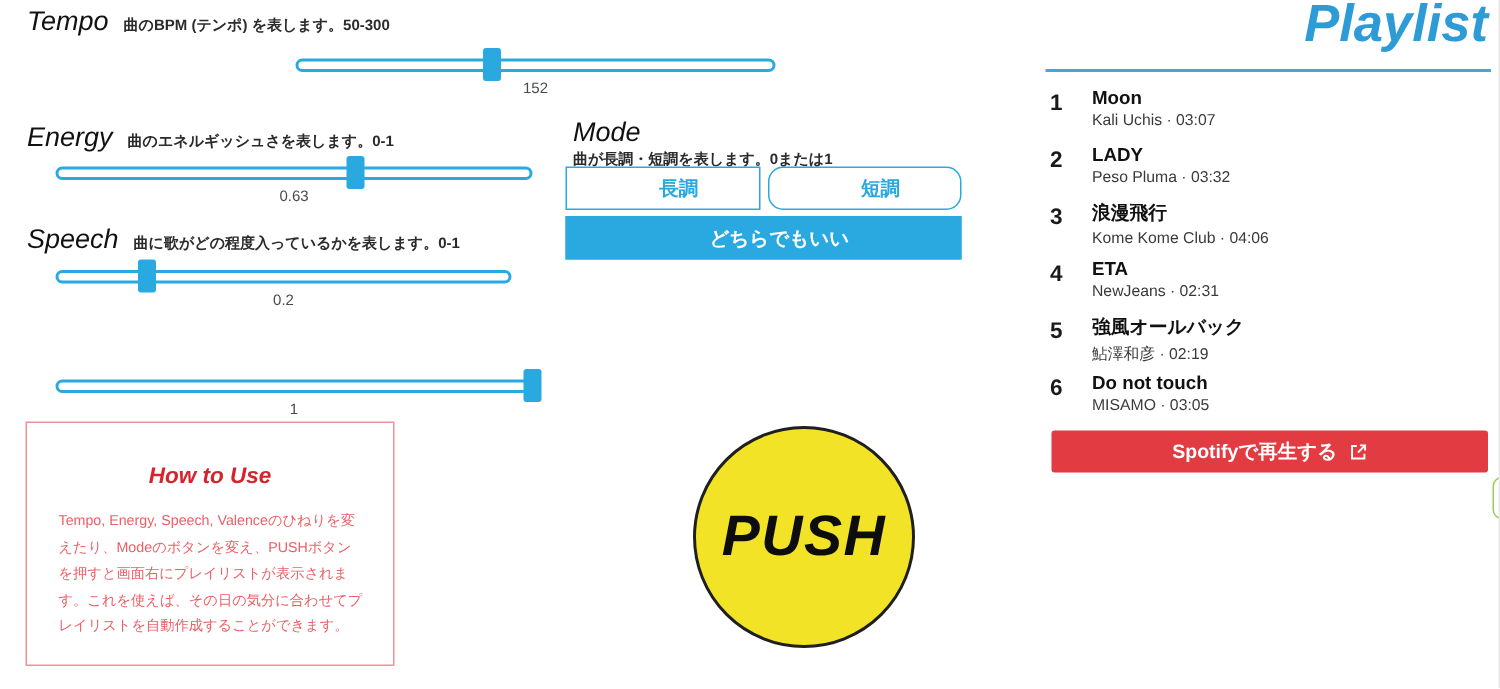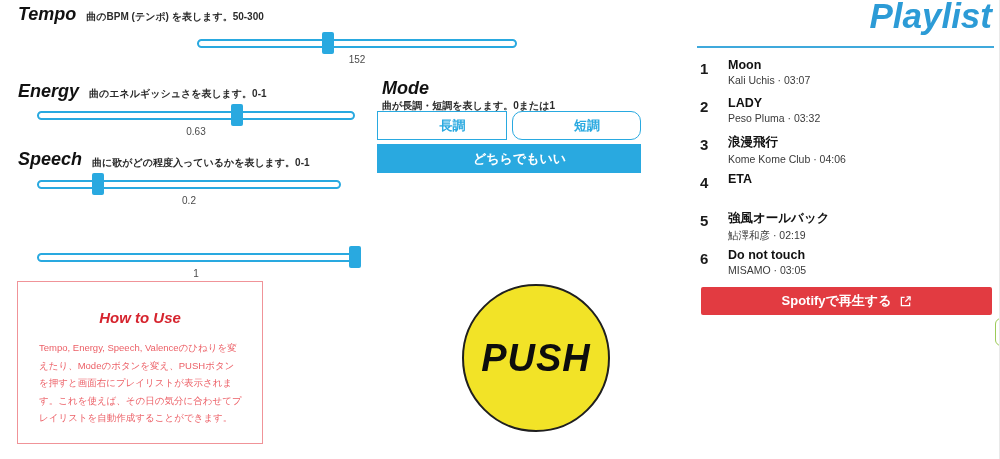--- a/index.html
+++ b/index.html
@@ -2,26 +2,26 @@
 <html><head>
 <meta charset="utf-8">
 <style>
   * { margin:0; padding:0; box-sizing:border-box; }
   html,body { background:#fff; }
   body { font-family:"Liberation Sans","DejaVu Sans",sans-serif; }
   #app { position:relative; width:1000px; height:459px; overflow:hidden; background:#fff; }
 
   
   .heading { position:absolute; display:flex; align-items:baseline; white-space:nowrap; }
-  .hname { font-size:18px; font-weight:bold; font-style:italic; color:#111; }
+  .hname { font-size:18px; font-weight:normal; font-style:italic; color:#111; }
   .hdesc { font-size:10px; font-weight:600; color:#2b2b2b; margin-left:10px; }
 
   .h-tempo   { left:18px; top:4px; }
   .h-energy  { left:18px; top:81px; }
-  .h-speech  { left:18px; top:149px;align-items:flex-end; }
+  .h-speech  { left:18px; top:149px; }
   .h-valence { left:18px; top:220px; }
   .h-mode    { left:372px; top:78px;flex-direction:column; }
 
   
   .slider { position:absolute; height:9px; }
   .sl-tempo   { left:197px; top:39px;  width:320px; }
   .sl-energy  { left:37px;  top:111px; width:318px; }
   .sl-speech  { left:37px;  top:180px; width:304px; }
   .sl-valence { left:37px;  top:253px; width:318px; }
   .track { position:absolute; left:0; right:0; top:0; height:9px; background:#fff;
@@ -153,20 +153,21 @@
       <div class="tnum">3</div>
       <div class="tinfo">
         <div class="ttitle">浪漫飛行</div>
         <div class="tsub">Kome Kome Club · 04:06</div>
       </div>
     </div>
     <div class="track-row">
       <div class="tnum">4</div>
       <div class="tinfo">
         <div class="ttitle">ETA</div>
+        <div class="tsub">NewJeans · 02:31</div>
       </div>
     </div>
     <div class="track-row">
       <div class="tnum">5</div>
       <div class="tinfo">
         <div class="ttitle">強風オールバック</div>
         <div class="tsub">鮎澤和彦 · 02:19</div>
       </div>
     </div>
     <div class="track-row">

